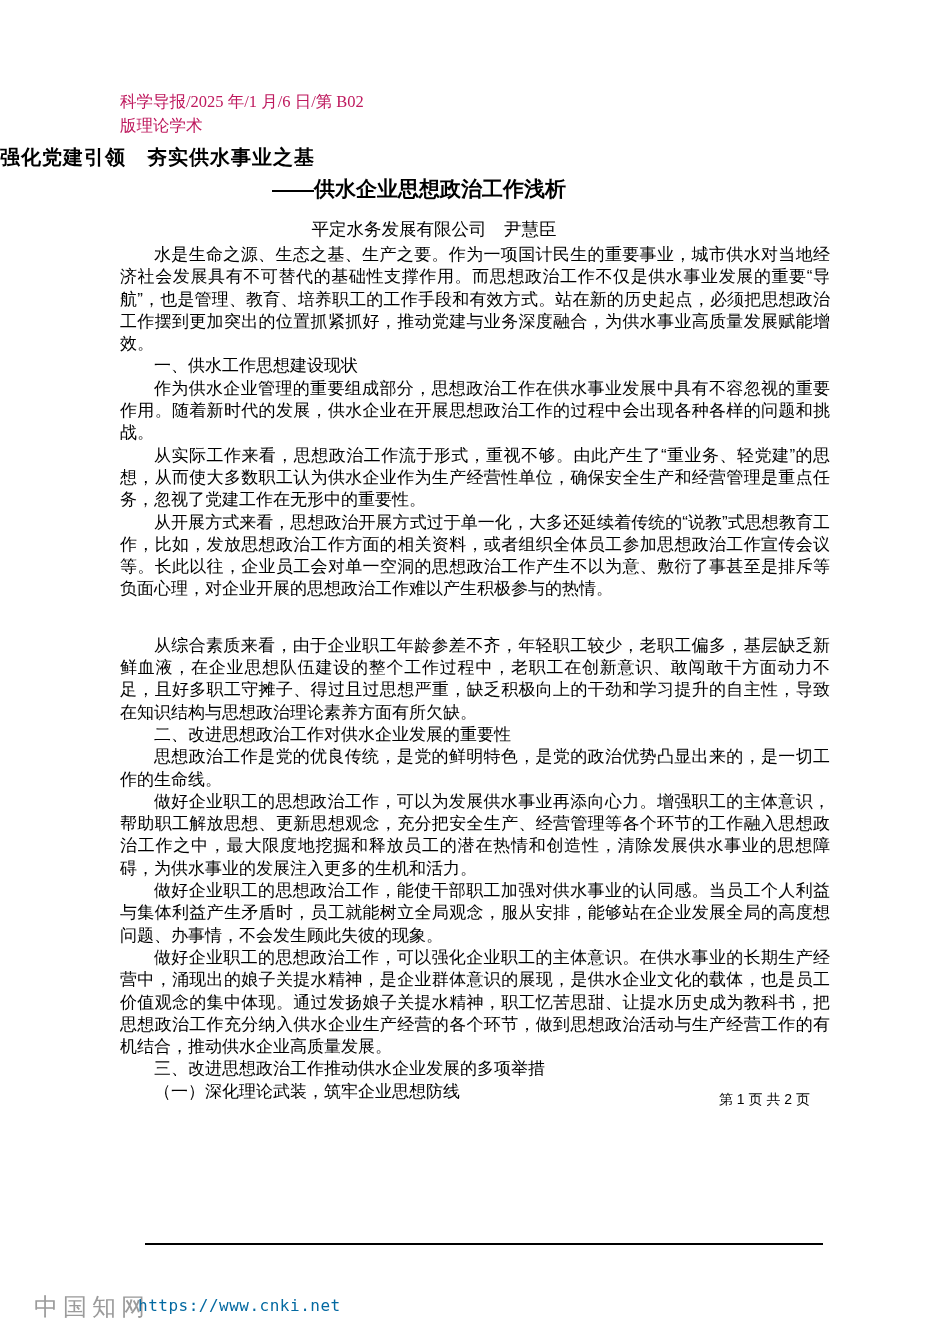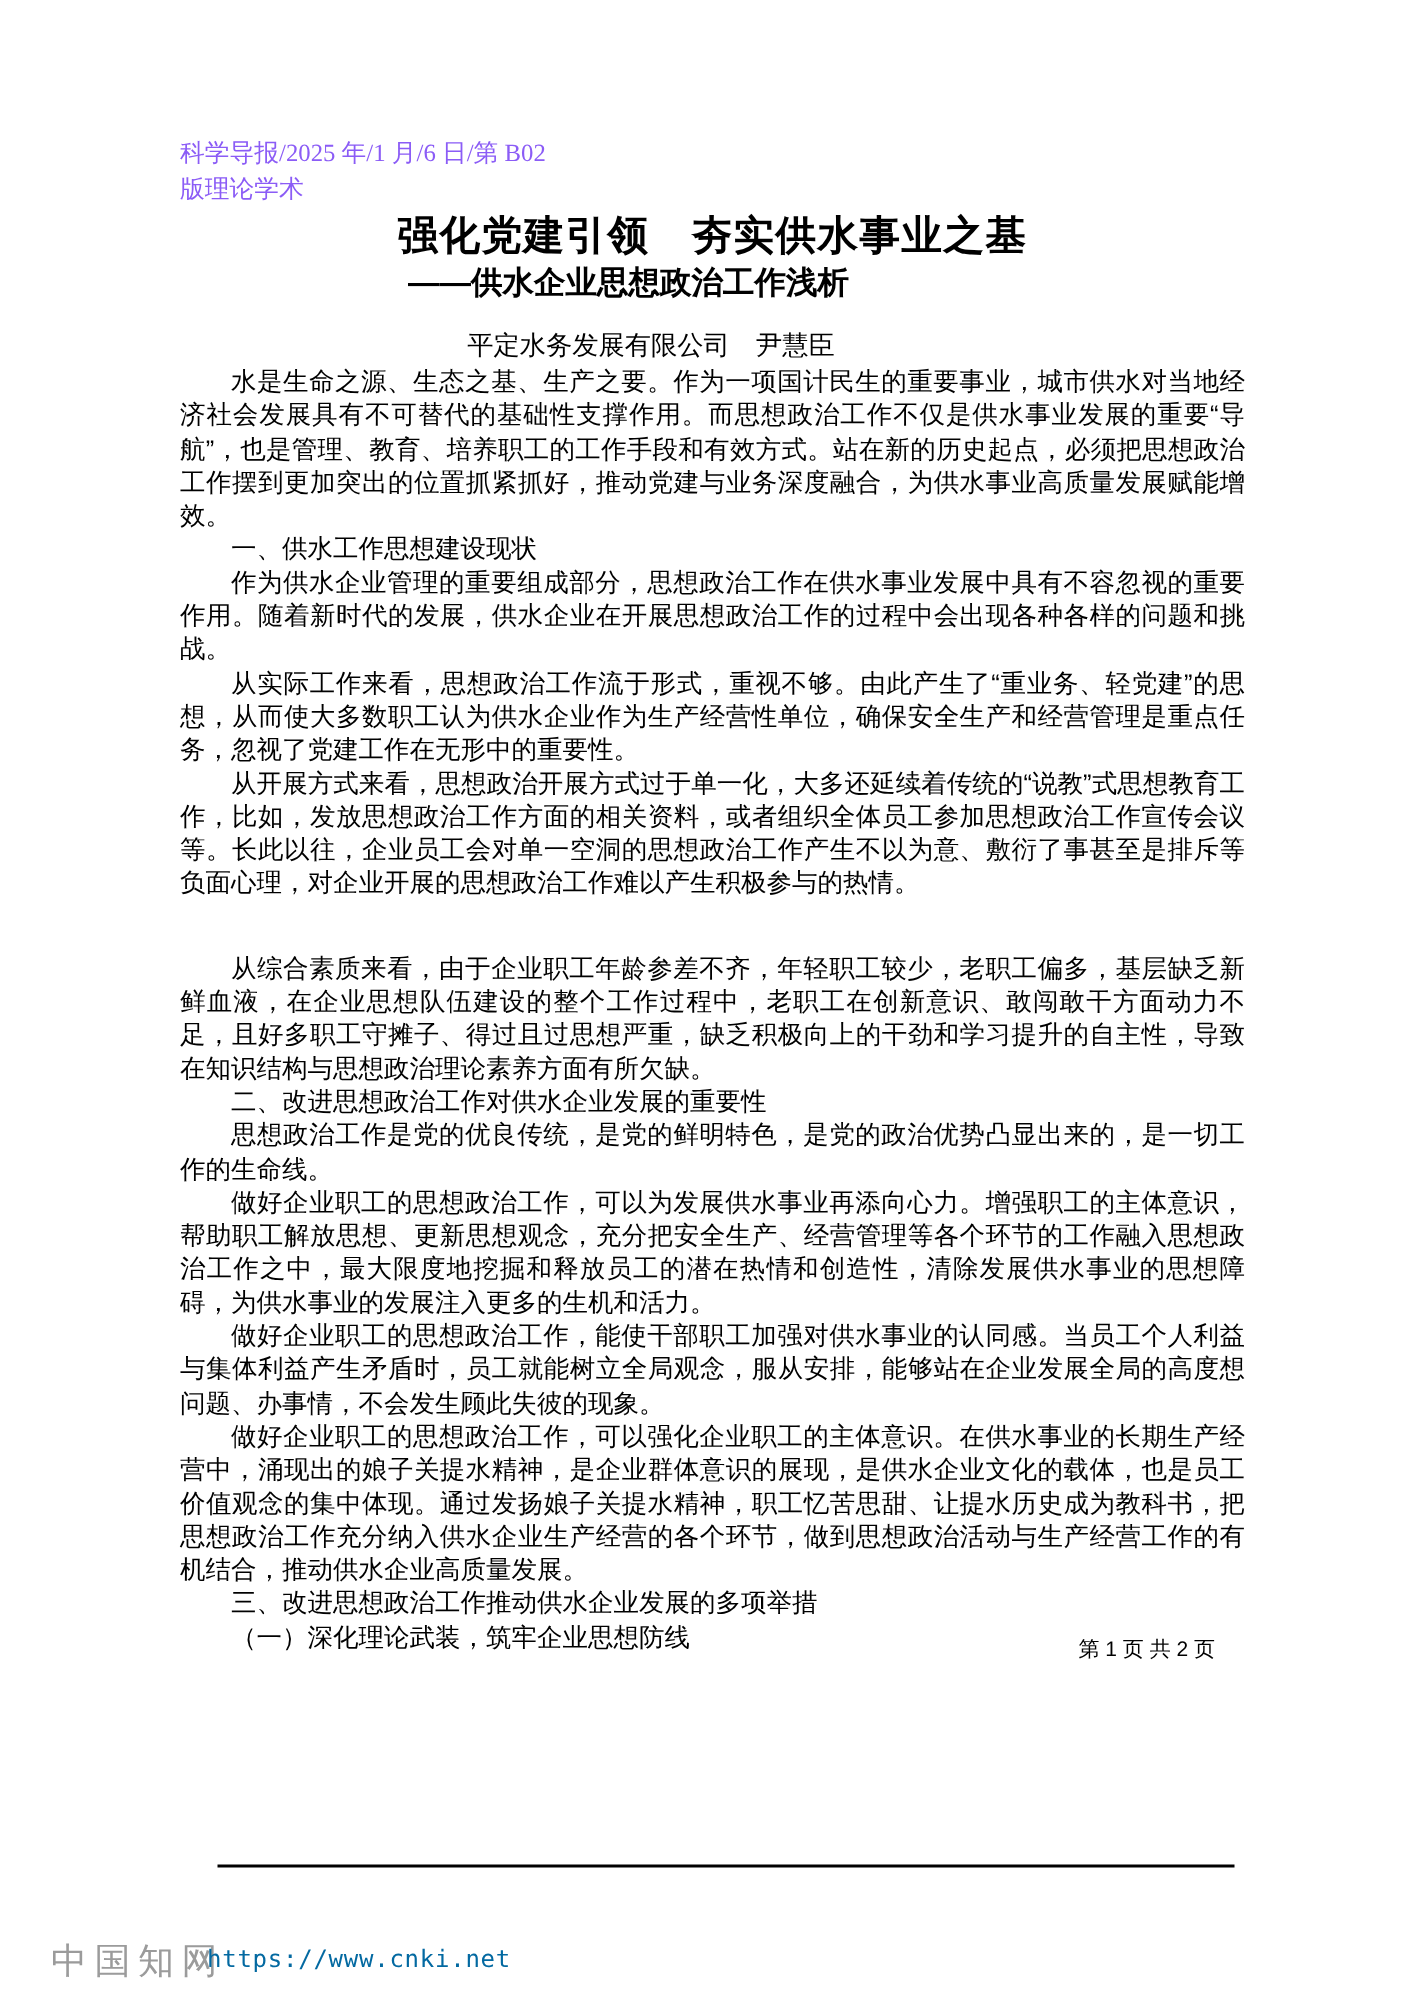--- a/index.html
+++ b/index.html
@@ -7,35 +7,35 @@
     width: 950px; height: 1344px;
     background: #ffffff;
     font-family: "Liberation Sans", sans-serif;
     color: #000000;
   }
   .page { position: relative; width: 950px; height: 1344px; overflow: hidden; background: #fff; }
 
   .doc-header {
     position: absolute; left: 120px; top: 90px; width: 720px;
     font-family: "Liberation Serif", serif;
-    font-size: 16.5px; line-height: 24px; color: #8b5cf6;
+    font-size: 16.5px; line-height: 24px; color: #be185d;
   }
 
   .doc-title {
     position: absolute; left: 0; top: 141px; width: 950px;
-    text-align: center; font-weight: 700; font-size: 27px; line-height: 32px;
+    text-align: left; font-weight: 700; font-size: 20px; line-height: 32px;
     letter-spacing: 1px;
   }
   .doc-subtitle {
     position: absolute; left: 0; top: 176px; width: 838px;
     text-align: center; font-weight: 700; font-size: 21px; line-height: 26px;
   }
   .doc-byline {
     position: absolute; left: 0; top: 219px; width: 868px;
-    text-align: center; font-size: 17.5px; line-height: 22px;
+    text-align: center; font-size: 17.5px; line-height: 22px; font-family: Liberation Mono, monospace;
   }
 
   .article {
     position: absolute; left: 120px; top: 244px; width: 710px;
     font-size: 17px; line-height: 22.3px;
     text-align: justify;
   }
   .para { text-indent: 2em; margin: 0; }
   .para.gap-after { margin-bottom: 34px; }
 

